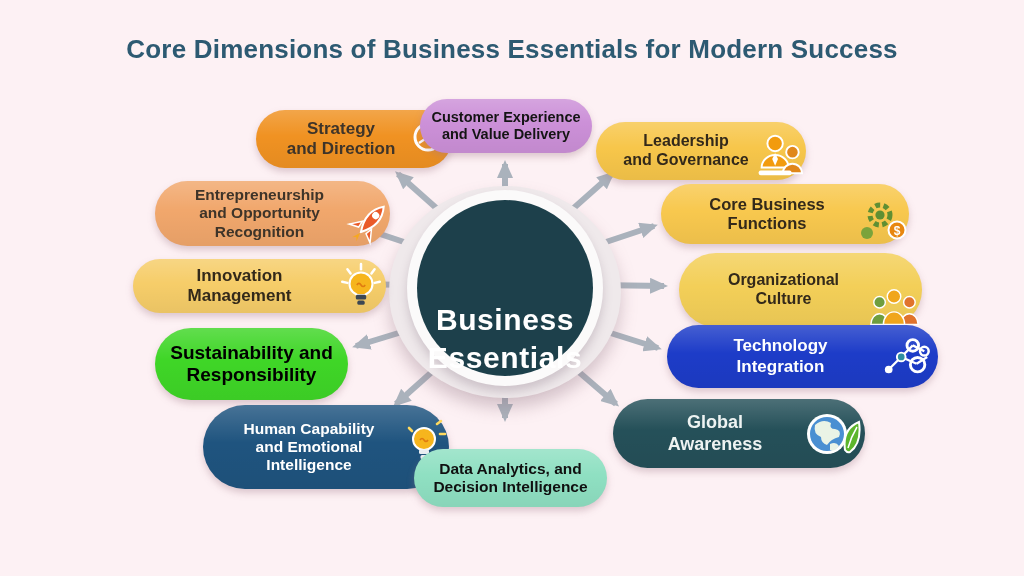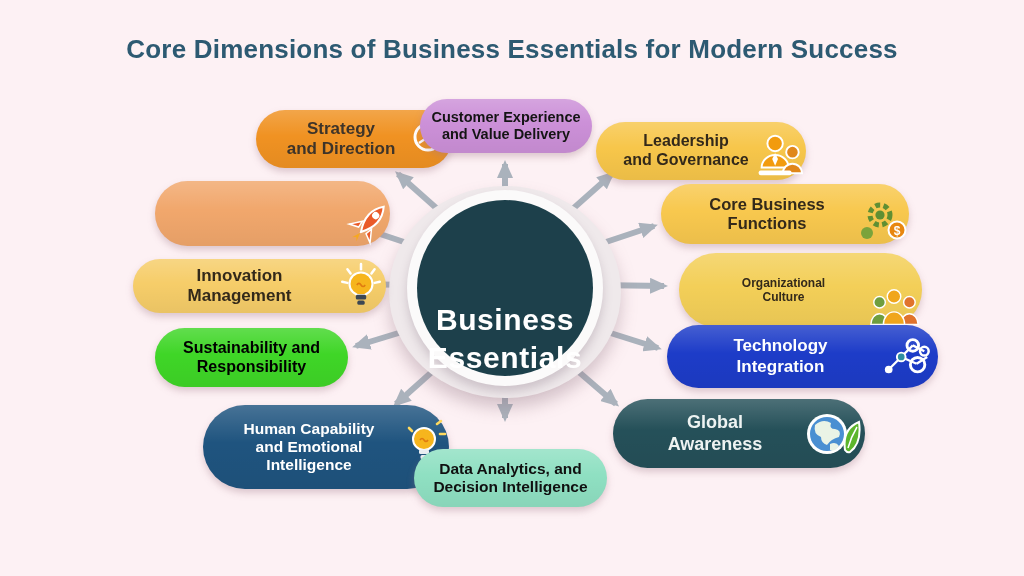--- a/index.html
+++ b/index.html
@@ -54,23 +54,23 @@
   .n0 .icon{right:-2px;top:2px;}
   .n1{left:420px;top:99px;width:172px;height:54px;font-size:14.5px;}
   .n2{left:596px;top:110px;width:168px;height:58px;font-size:16px;padding-right:36px;padding-left:6px;}
   .n2 .icon{right:2px;bottom:1px;}
   .n3{left:155px;top:181px;width:197px;height:65px;font-size:15.5px;padding-right:32px;padding-left:6px;}
   .n3 .icon{right:-6px;bottom:-3px;}
   .n4{left:661px;top:184px;width:200px;height:60px;font-size:16.5px;padding-right:42px;padding-left:6px;}
   .n4 .icon{right:2px;bottom:0px;}
   .n5{left:133px;top:259px;width:201px;height:54px;font-size:17px;padding-right:46px;padding-left:6px;}
   .n5 .icon{right:2px;top:3px;}
-  .n6{left:679px;top:253px;width:197px;height:74px;font-size:12px;padding-right:40px;padding-left:6px;}
+  .n6{left:679px;top:253px;width:197px;height:74px;font-size:16px;padding-right:40px;padding-left:6px;}
   .n6 .icon{right:2px;bottom:-2px;}
-  .n7{left:155px;top:328px;width:193px;height:59px;font-size:16px;}
+  .n7{left:155px;top:328px;width:193px;height:72px;font-size:19px;}
   .n8{left:667px;top:325px;width:211px;height:63px;font-size:17px;padding-right:52px;padding-left:8px;}
   .n8 .icon{right:5px;top:9px;}
   .n9{left:203px;top:405px;width:200px;height:84px;font-size:15.5px;padding-right:40px;padding-left:6px;}
   .n9 .icon{right:2px;top:12px;}
   .n10{left:414px;top:424px;width:193px;height:58px;font-size:15.5px;margin-top:25px;}
   .n11{left:613px;top:399px;width:188px;height:69px;font-size:18px;padding-right:56px;padding-left:8px;justify-content:center;}
   .n11 .icon{right:4px;top:11px;}
 </style>
 </head>
 <body>
@@ -136,20 +136,23 @@
         <path d="M10 35 a14 13 0 0 1 28 0 z" fill="#f29b0e" stroke="#fff" stroke-width="2"></path>
         <path d="M24 20 l3 6 -3 7 -3 -7 z" fill="#fff"></path>
         <circle cx="42" cy="19" r="6.5" fill="#e0871a" stroke="#fff" stroke-width="2"></circle>
         <path d="M32 41 a10 10 0 0 1 20 0 z" fill="#e0871a" stroke="#fff" stroke-width="2"></path>
         <rect x="7" y="38" width="34" height="5" rx="2" fill="#fff"></rect>
       </svg>
     </span>
   </div>
 
   <div class="pill n3" style="background-color: rgb(241, 167, 108); color: rgb(62, 52, 41);">
+    <span class="pill-label">Entrepreneurship
+and Opportunity
+Recognition</span>
     <span class="icon">
       <svg width="54" height="52" viewBox="0 0 54 52">
         <g transform="rotate(42 27 26)">
           <path d="M27 4 C34 13 35 25 27 38 C19 25 20 13 27 4 Z" fill="#ea5a28" stroke="#fff" stroke-width="2"></path>
           <circle cx="27" cy="16" r="3.6" fill="#fff"></circle>
           <path d="M21 29 L13 40 L22 36 Z" fill="#ea5a28" stroke="#fff" stroke-width="1.5"></path>
           <path d="M33 29 L41 40 L32 36 Z" fill="#ea5a28" stroke="#fff" stroke-width="1.5"></path>
           <path d="M27 39 L30 48 L27 45 L24 48 Z" fill="#f6a821"></path>
         </g>
       </svg>

